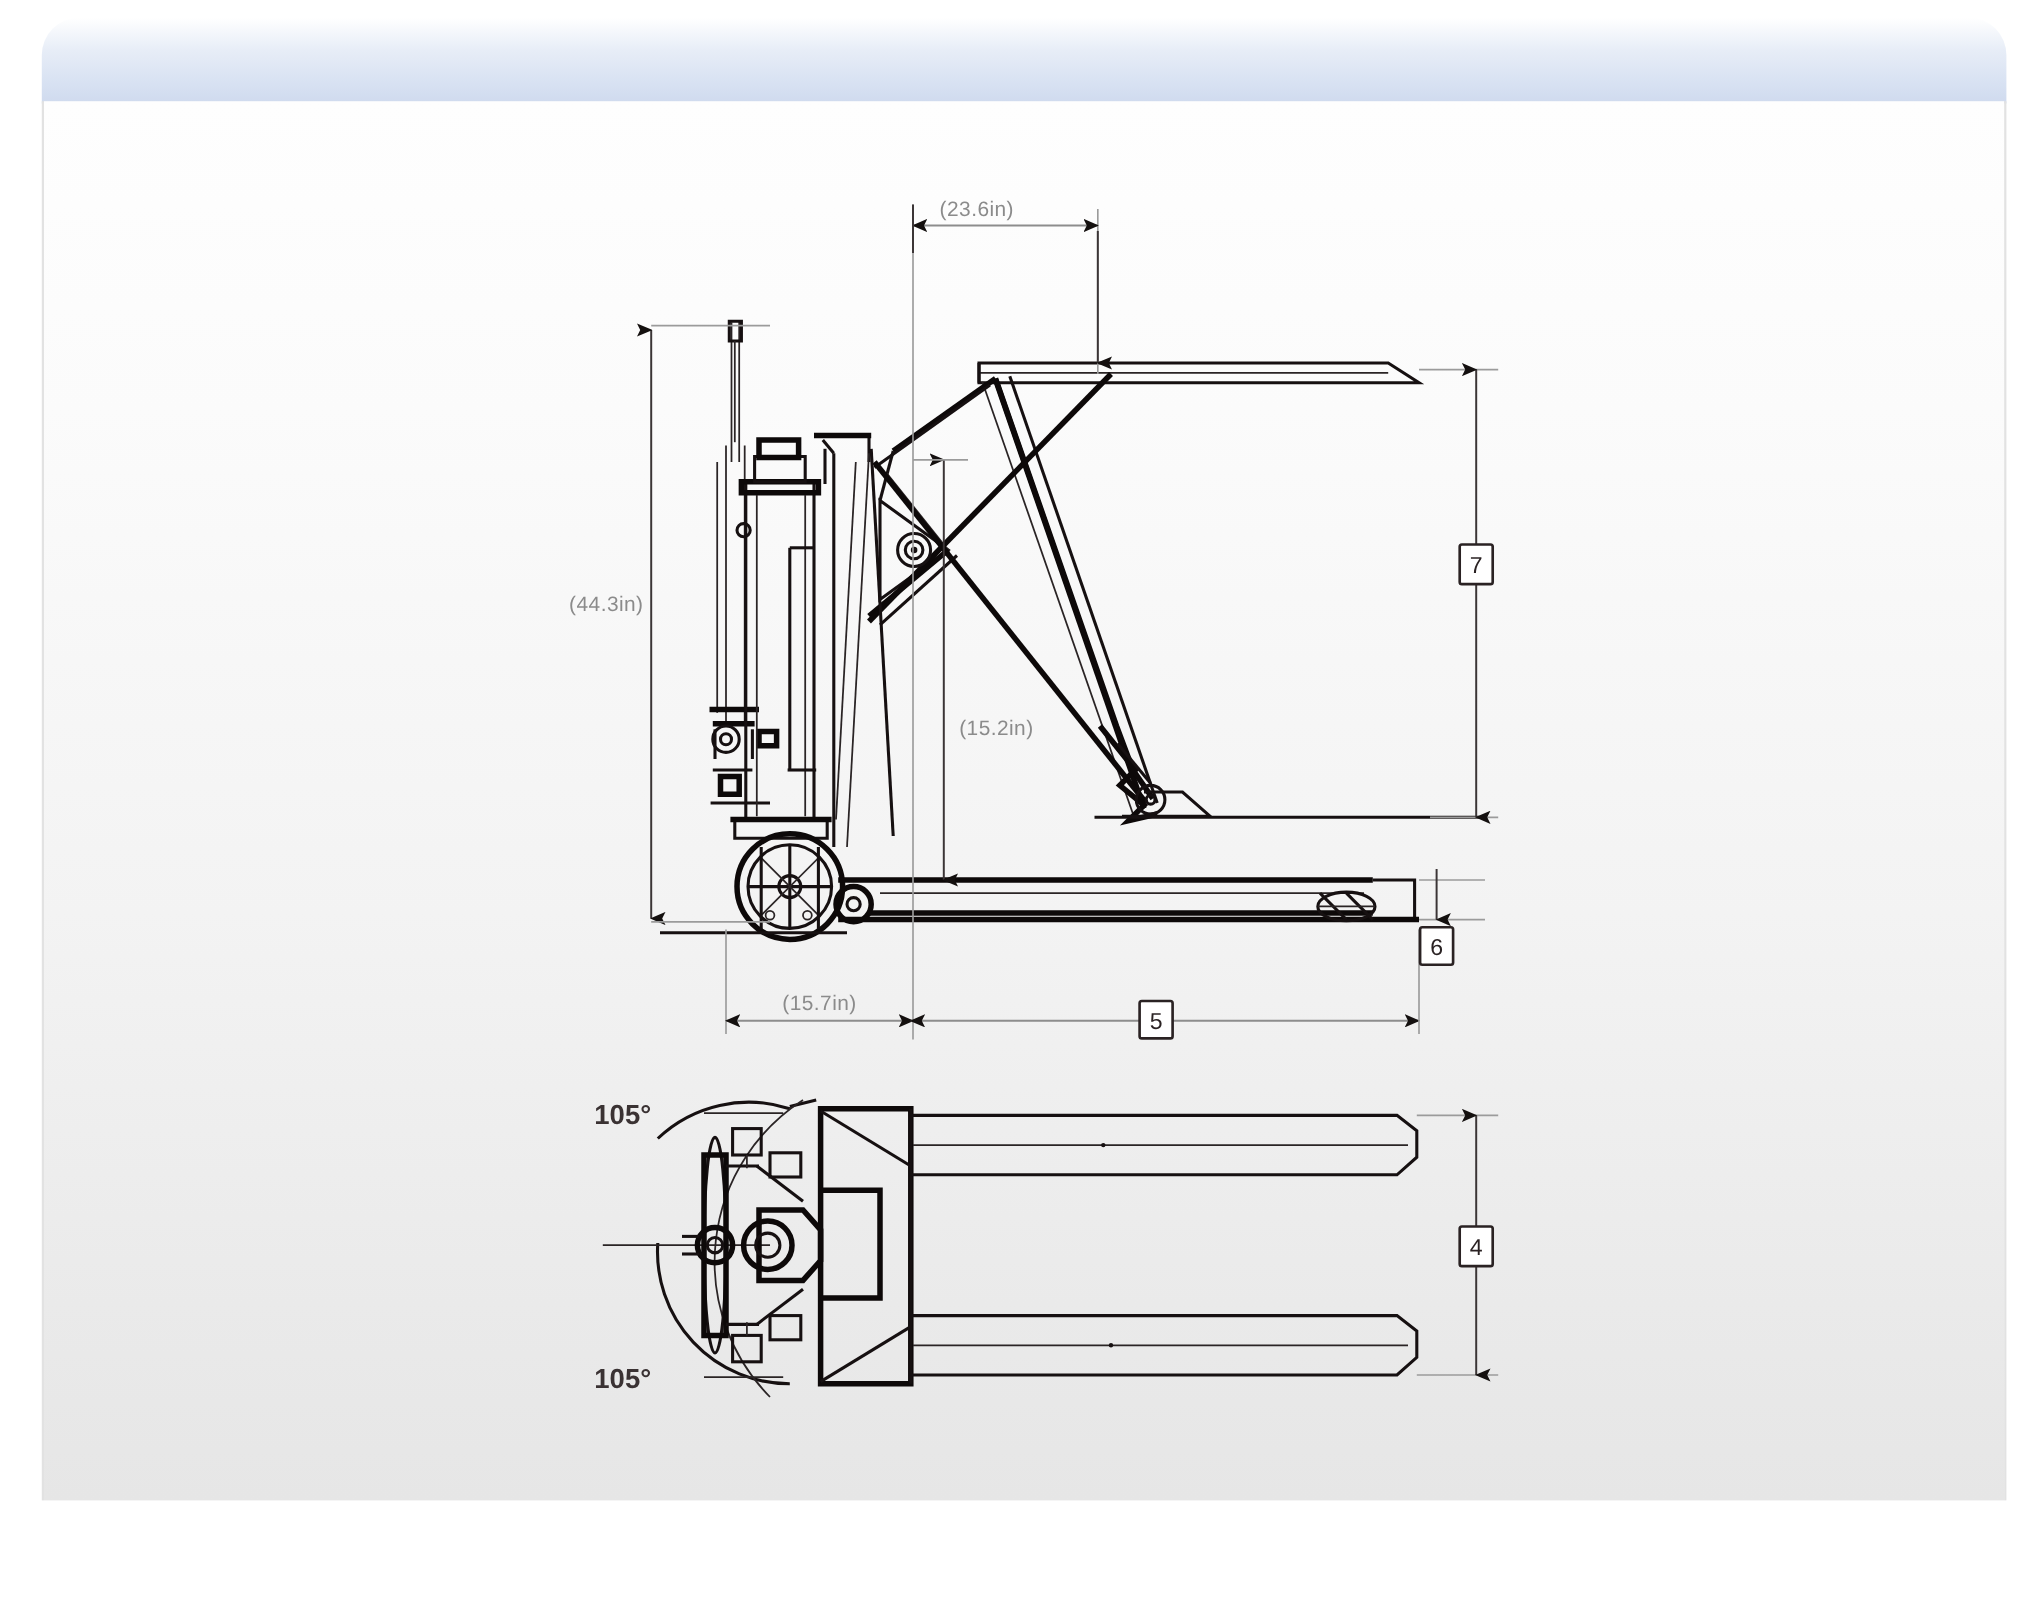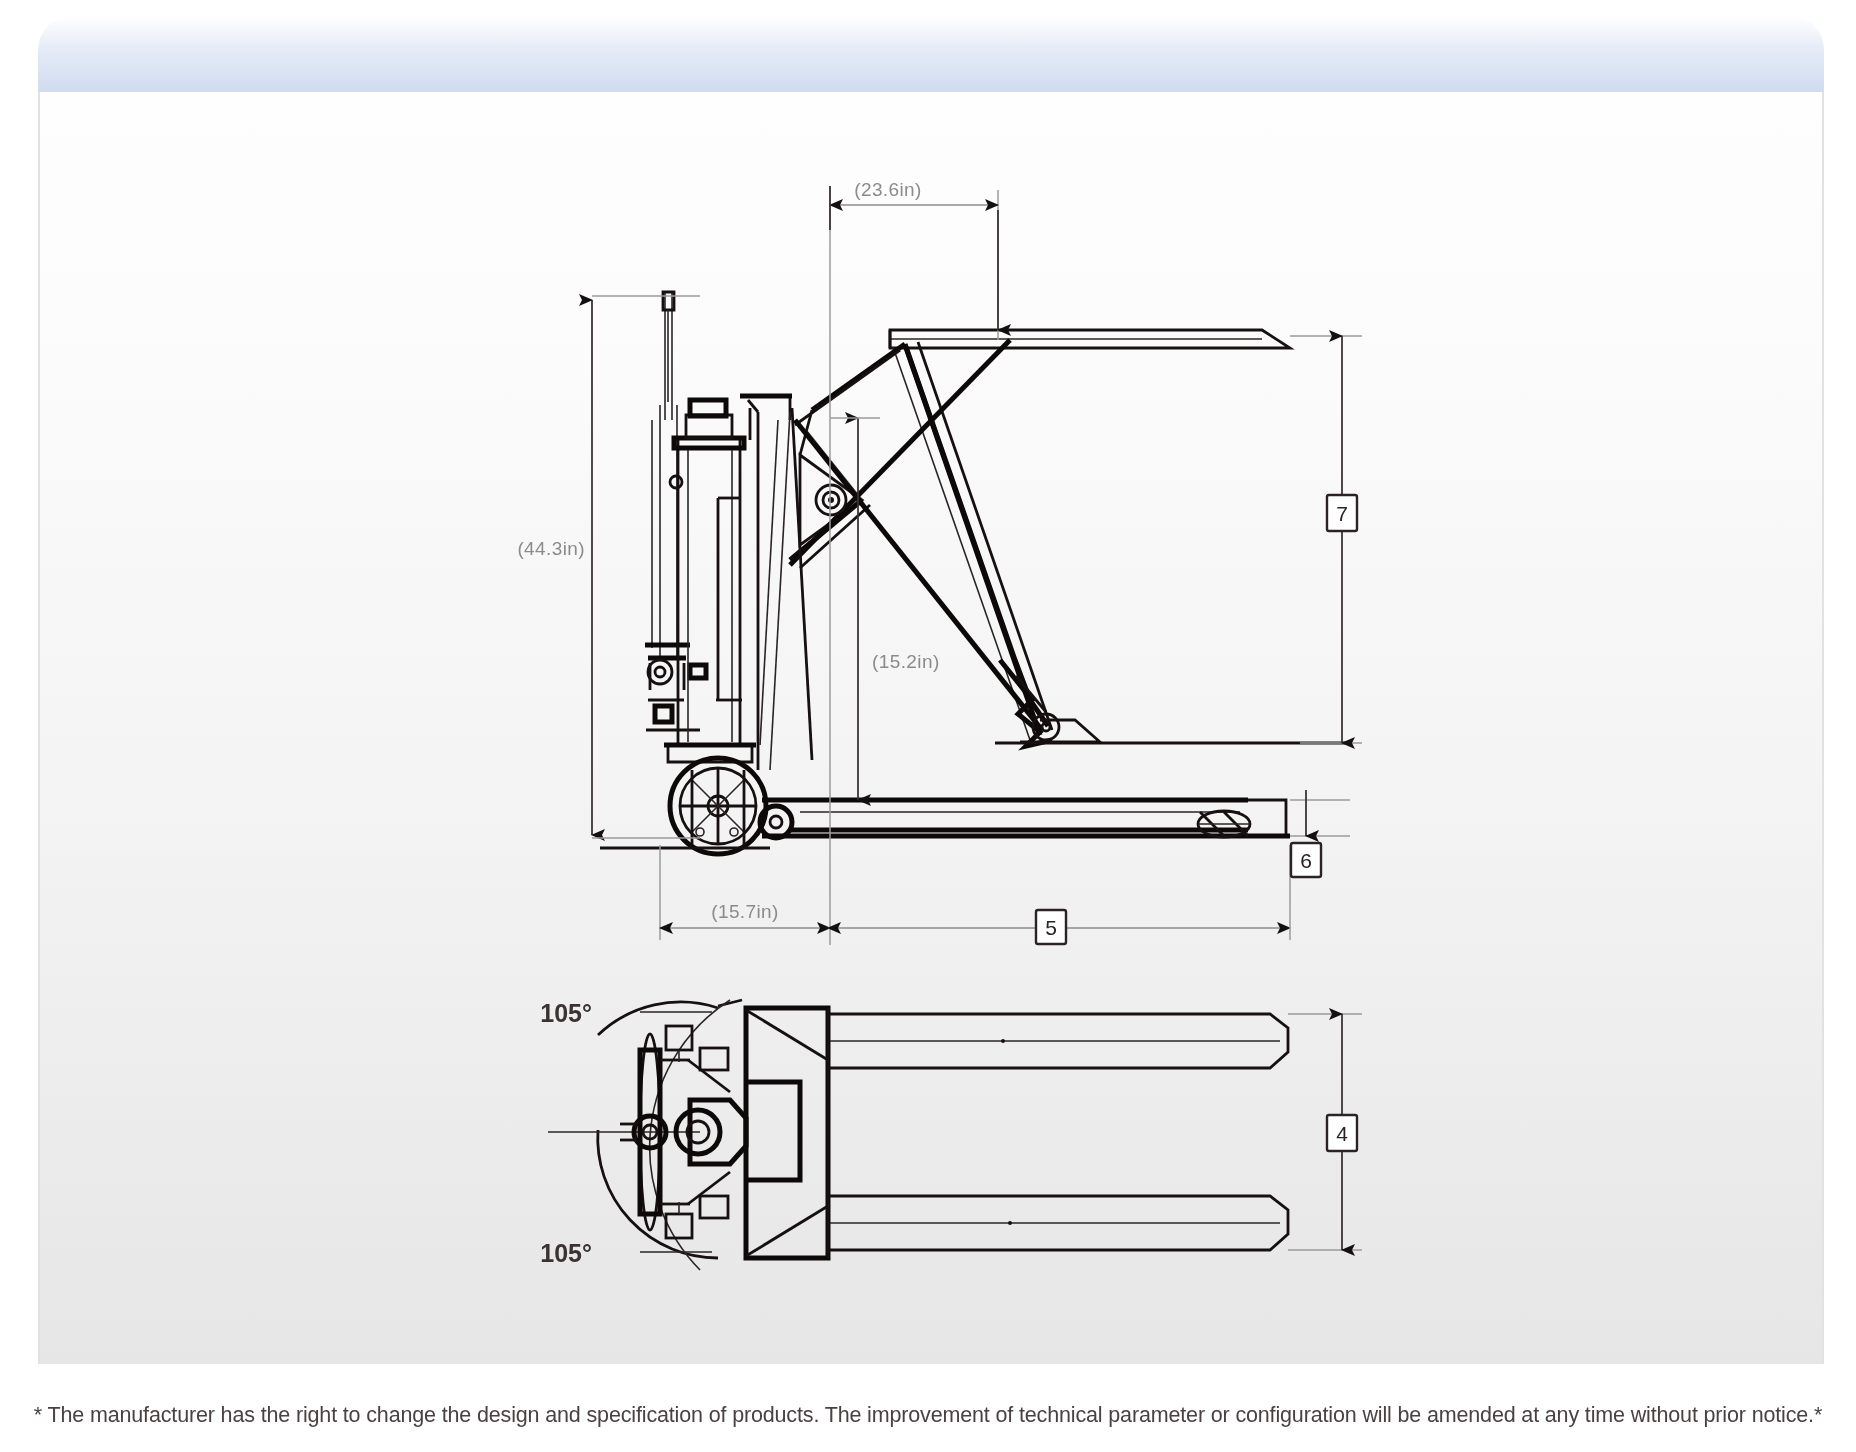--- a/index.html
+++ b/index.html
@@ -368,15 +368,14 @@
         <line class="extline" x1="1288" y1="1014" x2="1362" y2="1014"></line>
         <line class="extline" x1="1288" y1="1250" x2="1362" y2="1250"></line>
         <line class="dimline-dk" x1="1342" y1="1014" x2="1342" y2="1250" marker-start="url(#ar-u)" marker-end="url(#ar-d)"></line>
         <rect x="1327" y="1115" width="30" height="36" rx="2" fill="#ffffff" stroke="#2a2223" stroke-width="2.4"></rect>
         <text class="balloontext" x="1342" y="1141" text-anchor="middle">4</text>
       </g>
 
     </svg>
   </div>
 
-  <div id="footer-note">* The manufacturer has the right to change the design and specification of products. The improvement of technical parameter or configuration will be amended at any time without prior notice.*</div>
 
 </div>
 
 </body></html>

